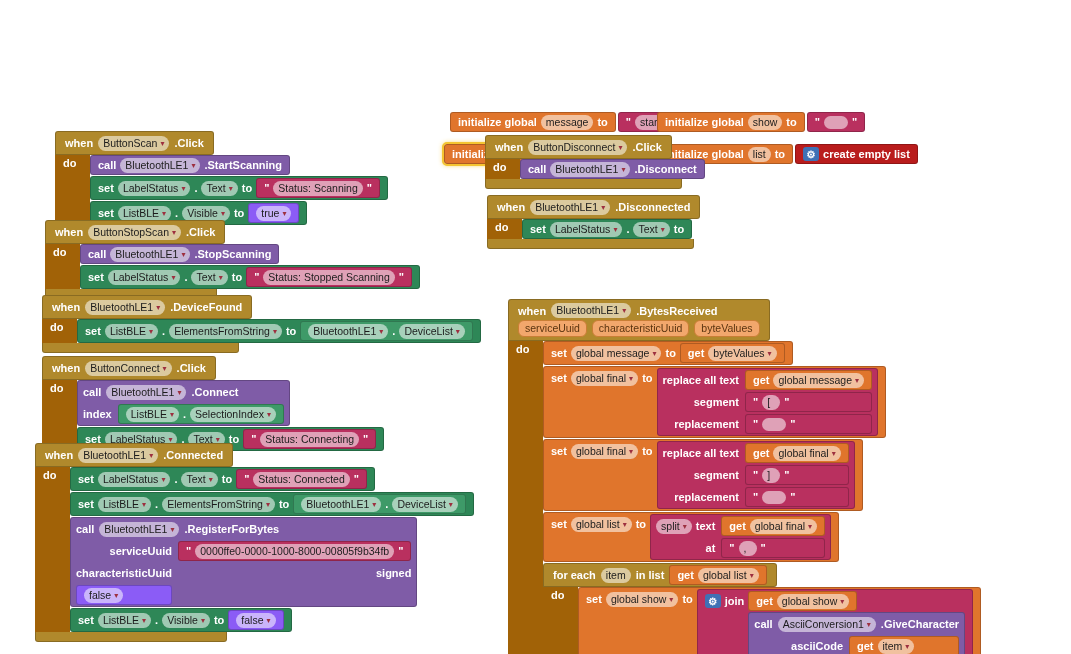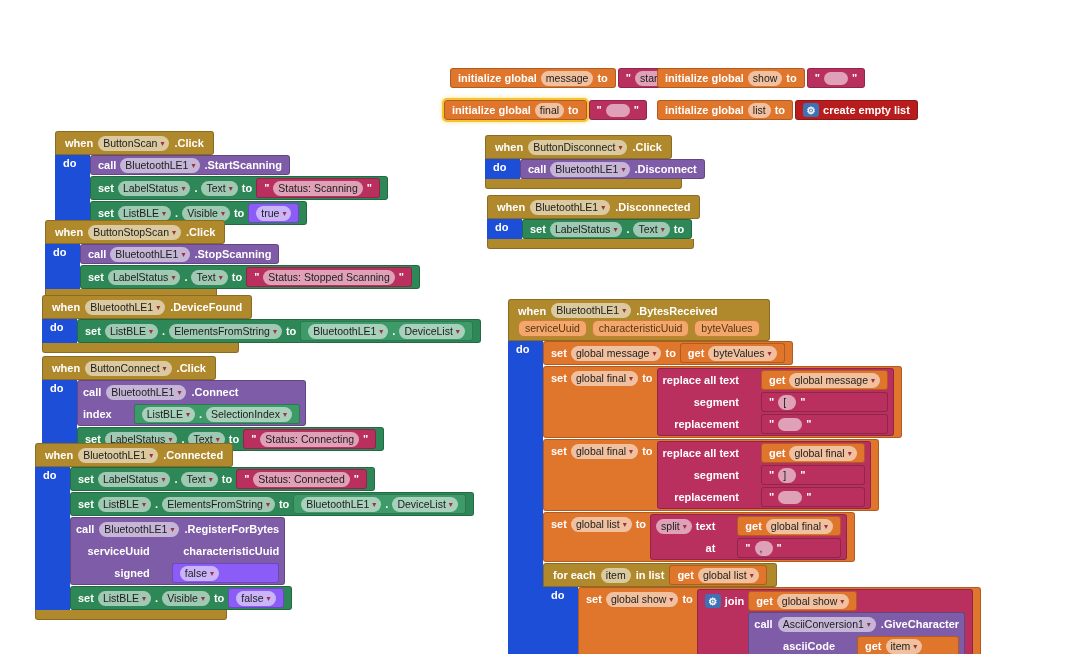--- a/index.html
+++ b/index.html
@@ -28,31 +28,31 @@
   
   .str::before,.str::after{content:'"';color:#fff;font-weight:700;}
   
   .hat{position:absolute;display:flex;flex-direction:column;align-items:flex-start;}
   .head{display:inline-flex;align-items:center;gap:5px;padding:0 9px;height:22px;background:#B0892C;
         border-radius:3px 3px 3px 0;border:1px solid rgba(0,0,0,.22);}
   .head2{display:inline-flex;flex-direction:column;align-items:flex-start;gap:2px;padding:3px 9px;height:auto;
         background:#B0892C;border-radius:3px 3px 3px 0;border:1px solid rgba(0,0,0,.22);}
   .hrow{display:flex;align-items:center;gap:5px;}
   .body{display:flex;align-items:stretch;}
-  .arm{min-width:24px;background:#1d4ed8;display:flex;align-items:flex-start;padding:2px 3px 0 8px;text-align:center;}
+  .arm{min-width:24px;background:#a16207;display:flex;align-items:flex-start;padding:2px 3px 0 8px;text-align:center;}
   .foot{height:9px;background:#B0892C;border-radius:0 0 3px 3px;border:1px solid rgba(0,0,0,.22);border-top:none;}
   .kids{display:flex;flex-direction:column;align-items:flex-start;gap:1px;}
   
   .nest{display:flex;flex-direction:column;align-items:flex-start;}
   
-  .kv{display:grid;grid-template-columns:max-content max-content;gap:2px 22px;align-items:center;}
+  .kv{display:grid;grid-template-columns:max-content max-content;gap:2px 6px;align-items:center;}
   .kv .lbl{justify-self:end;display:inline-flex;align-items:center;gap:4px;height:20px;}
   .kv .full{grid-column:1 / span 2;display:flex;align-items:center;gap:5px;height:20px;}
   
-  .initrow{position:absolute;display:flex;align-items:flex-start;gap:2px;}
+  .initrow{position:absolute;display:flex;align-items:flex-start;gap:2px;margin-top:44px;}
   .gear{width:16px;height:14px;background:#3F71B5;border-radius:3px;display:inline-flex;
         align-items:center;justify-content:center;}
   .gear::before{content:"⚙";font-size:10px;color:#fff;}
   .selected{outline:2px solid #F4C431;box-shadow:0 0 5px 1px rgba(244,196,49,.9);}
 </style>
 </head>
 <body>
 
 <div class="canvas">
 
@@ -276,20 +276,23 @@
           </span>
         </div>
         <div class="blk meth col">
           <div class="kv">
             <div class="full">
               <span>call</span>
               <span class="chip dd">BluetoothLE1</span>
               <span>.RegisterForBytes</span>
             </div>
             <span class="lbl">serviceUuid</span>
+            <span class="blk txt str">
+              <span class="chip">0000ffe0-0000-1000-8000-00805f9b34fb</span>
+            </span>
             <span class="lbl">characteristicUuid</span>
             <span class="lbl">signed</span>
             <span class="blk lgc">
               <span class="chip dd">false</span>
             </span>
           </div>
         </div>
         <div class="blk setb">
           <span>set</span>
           <span class="chip dd">ListBLE</span>

